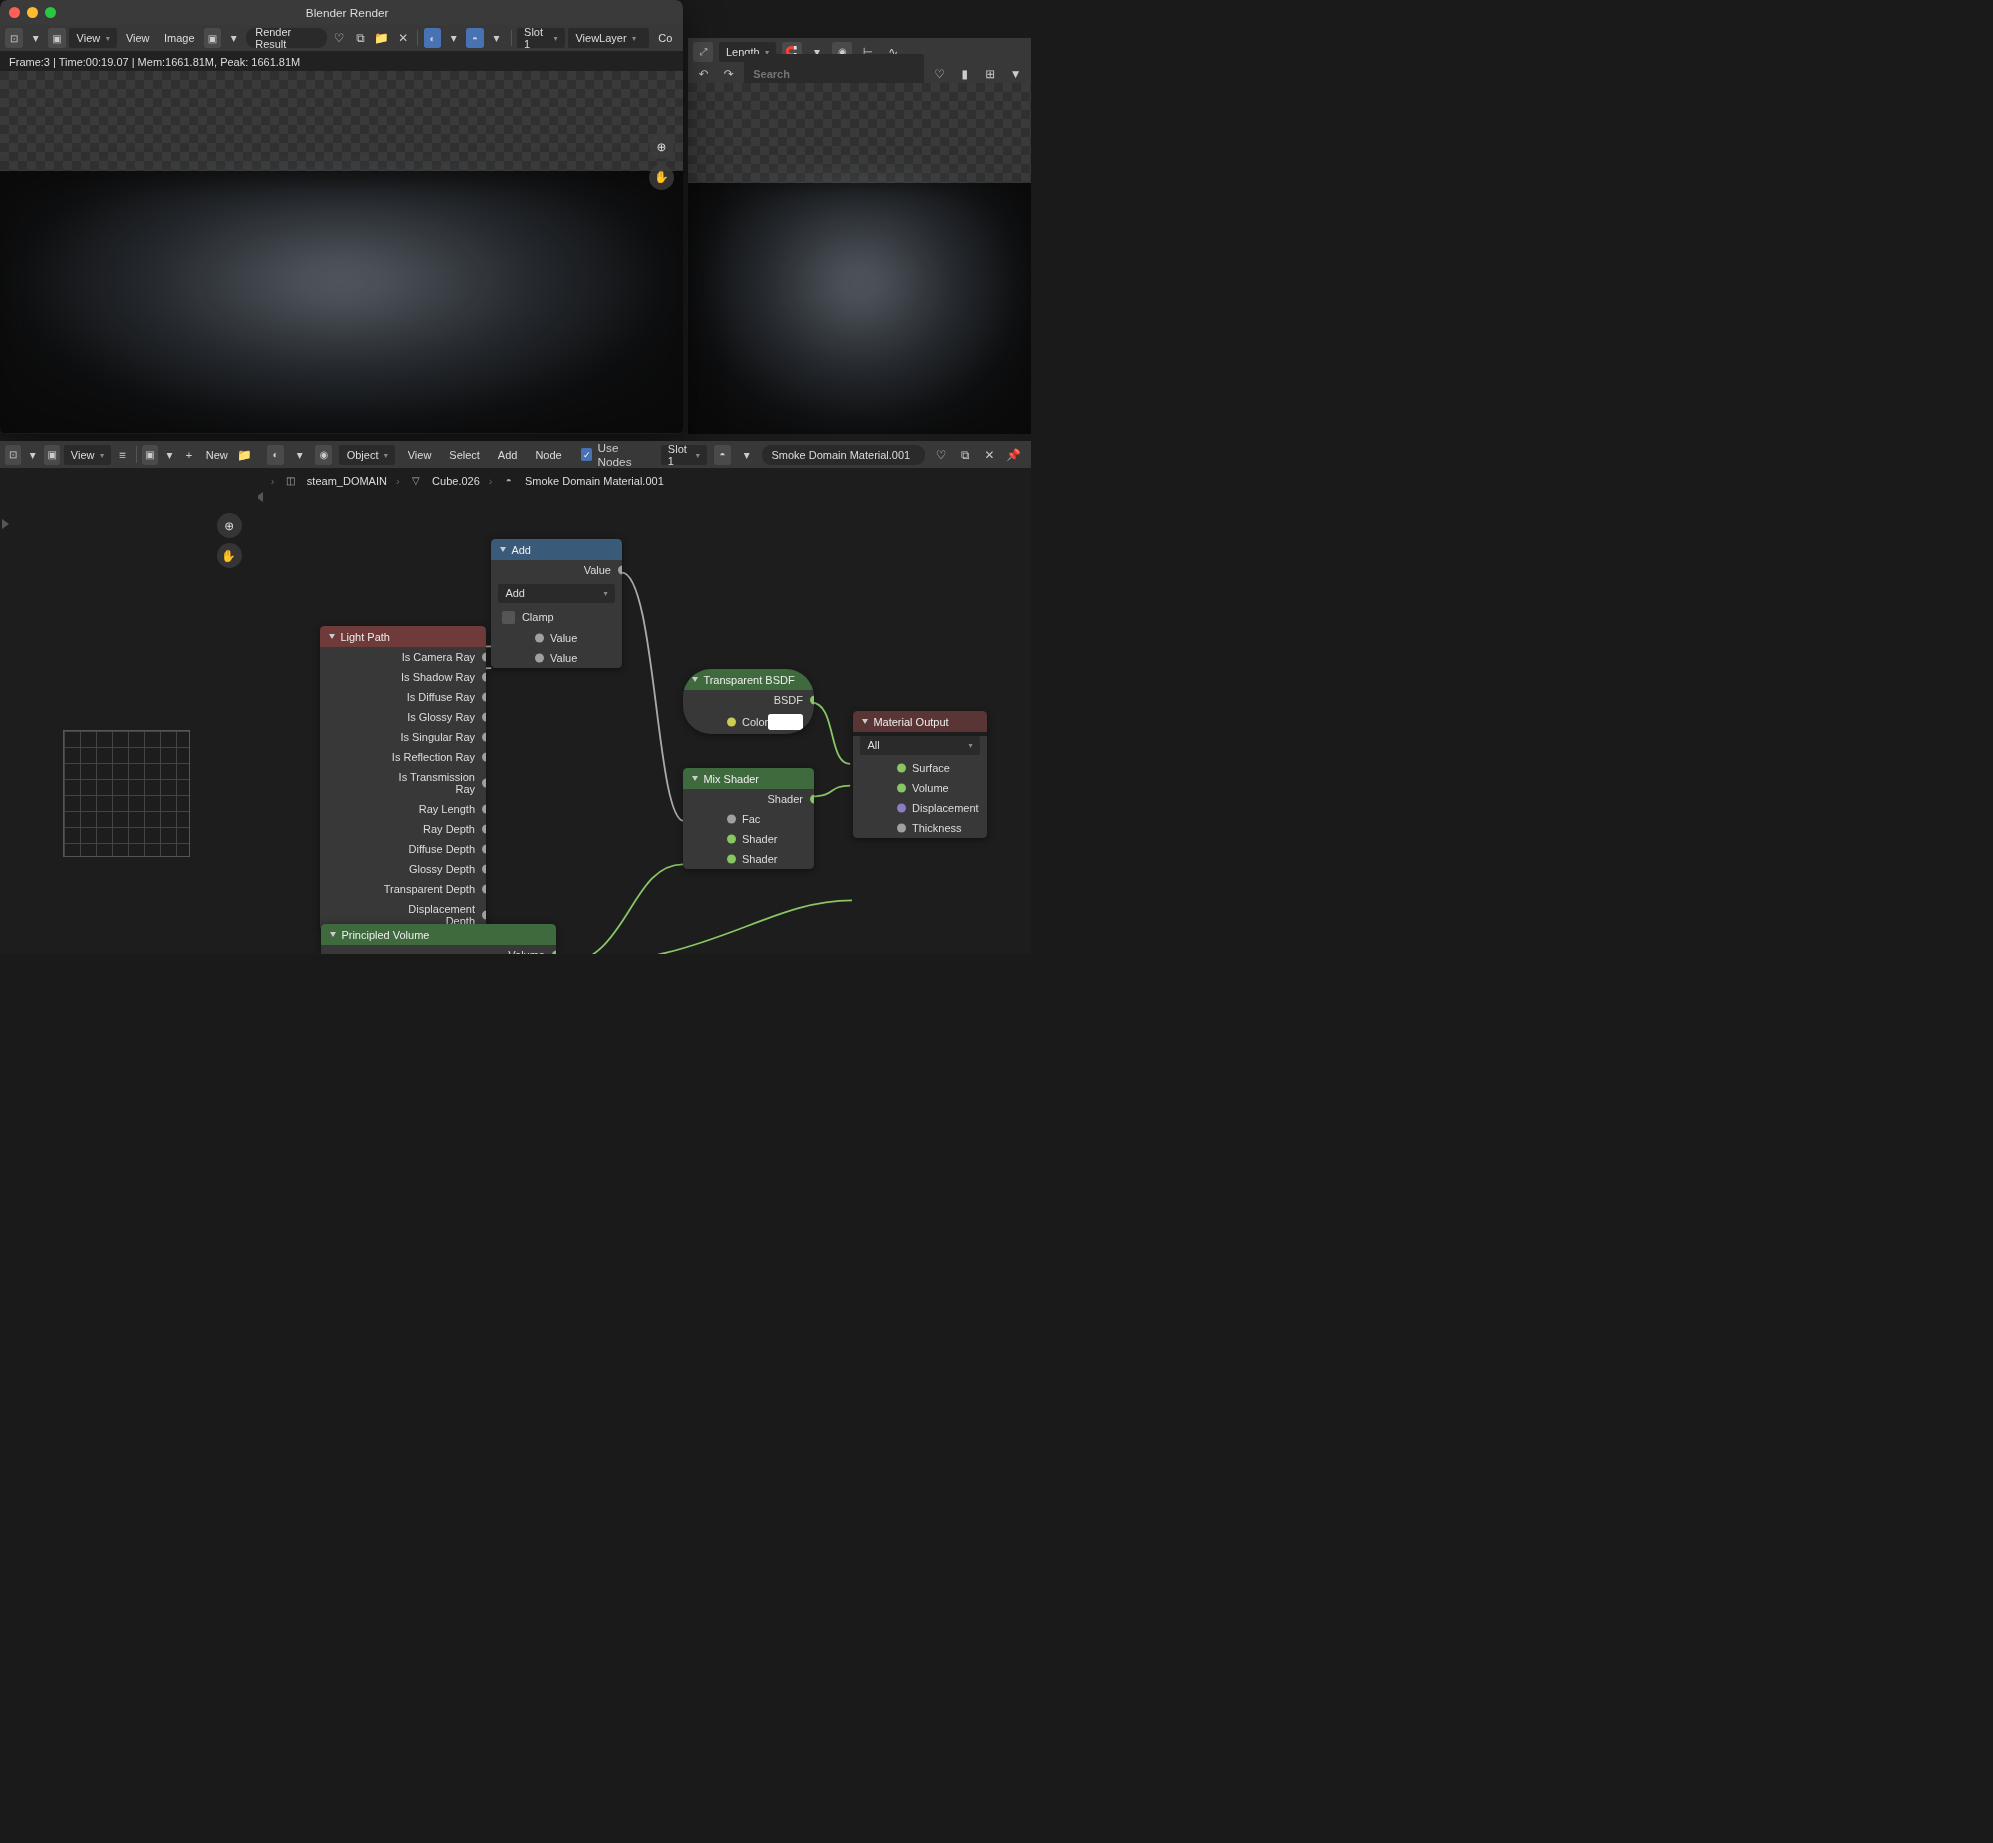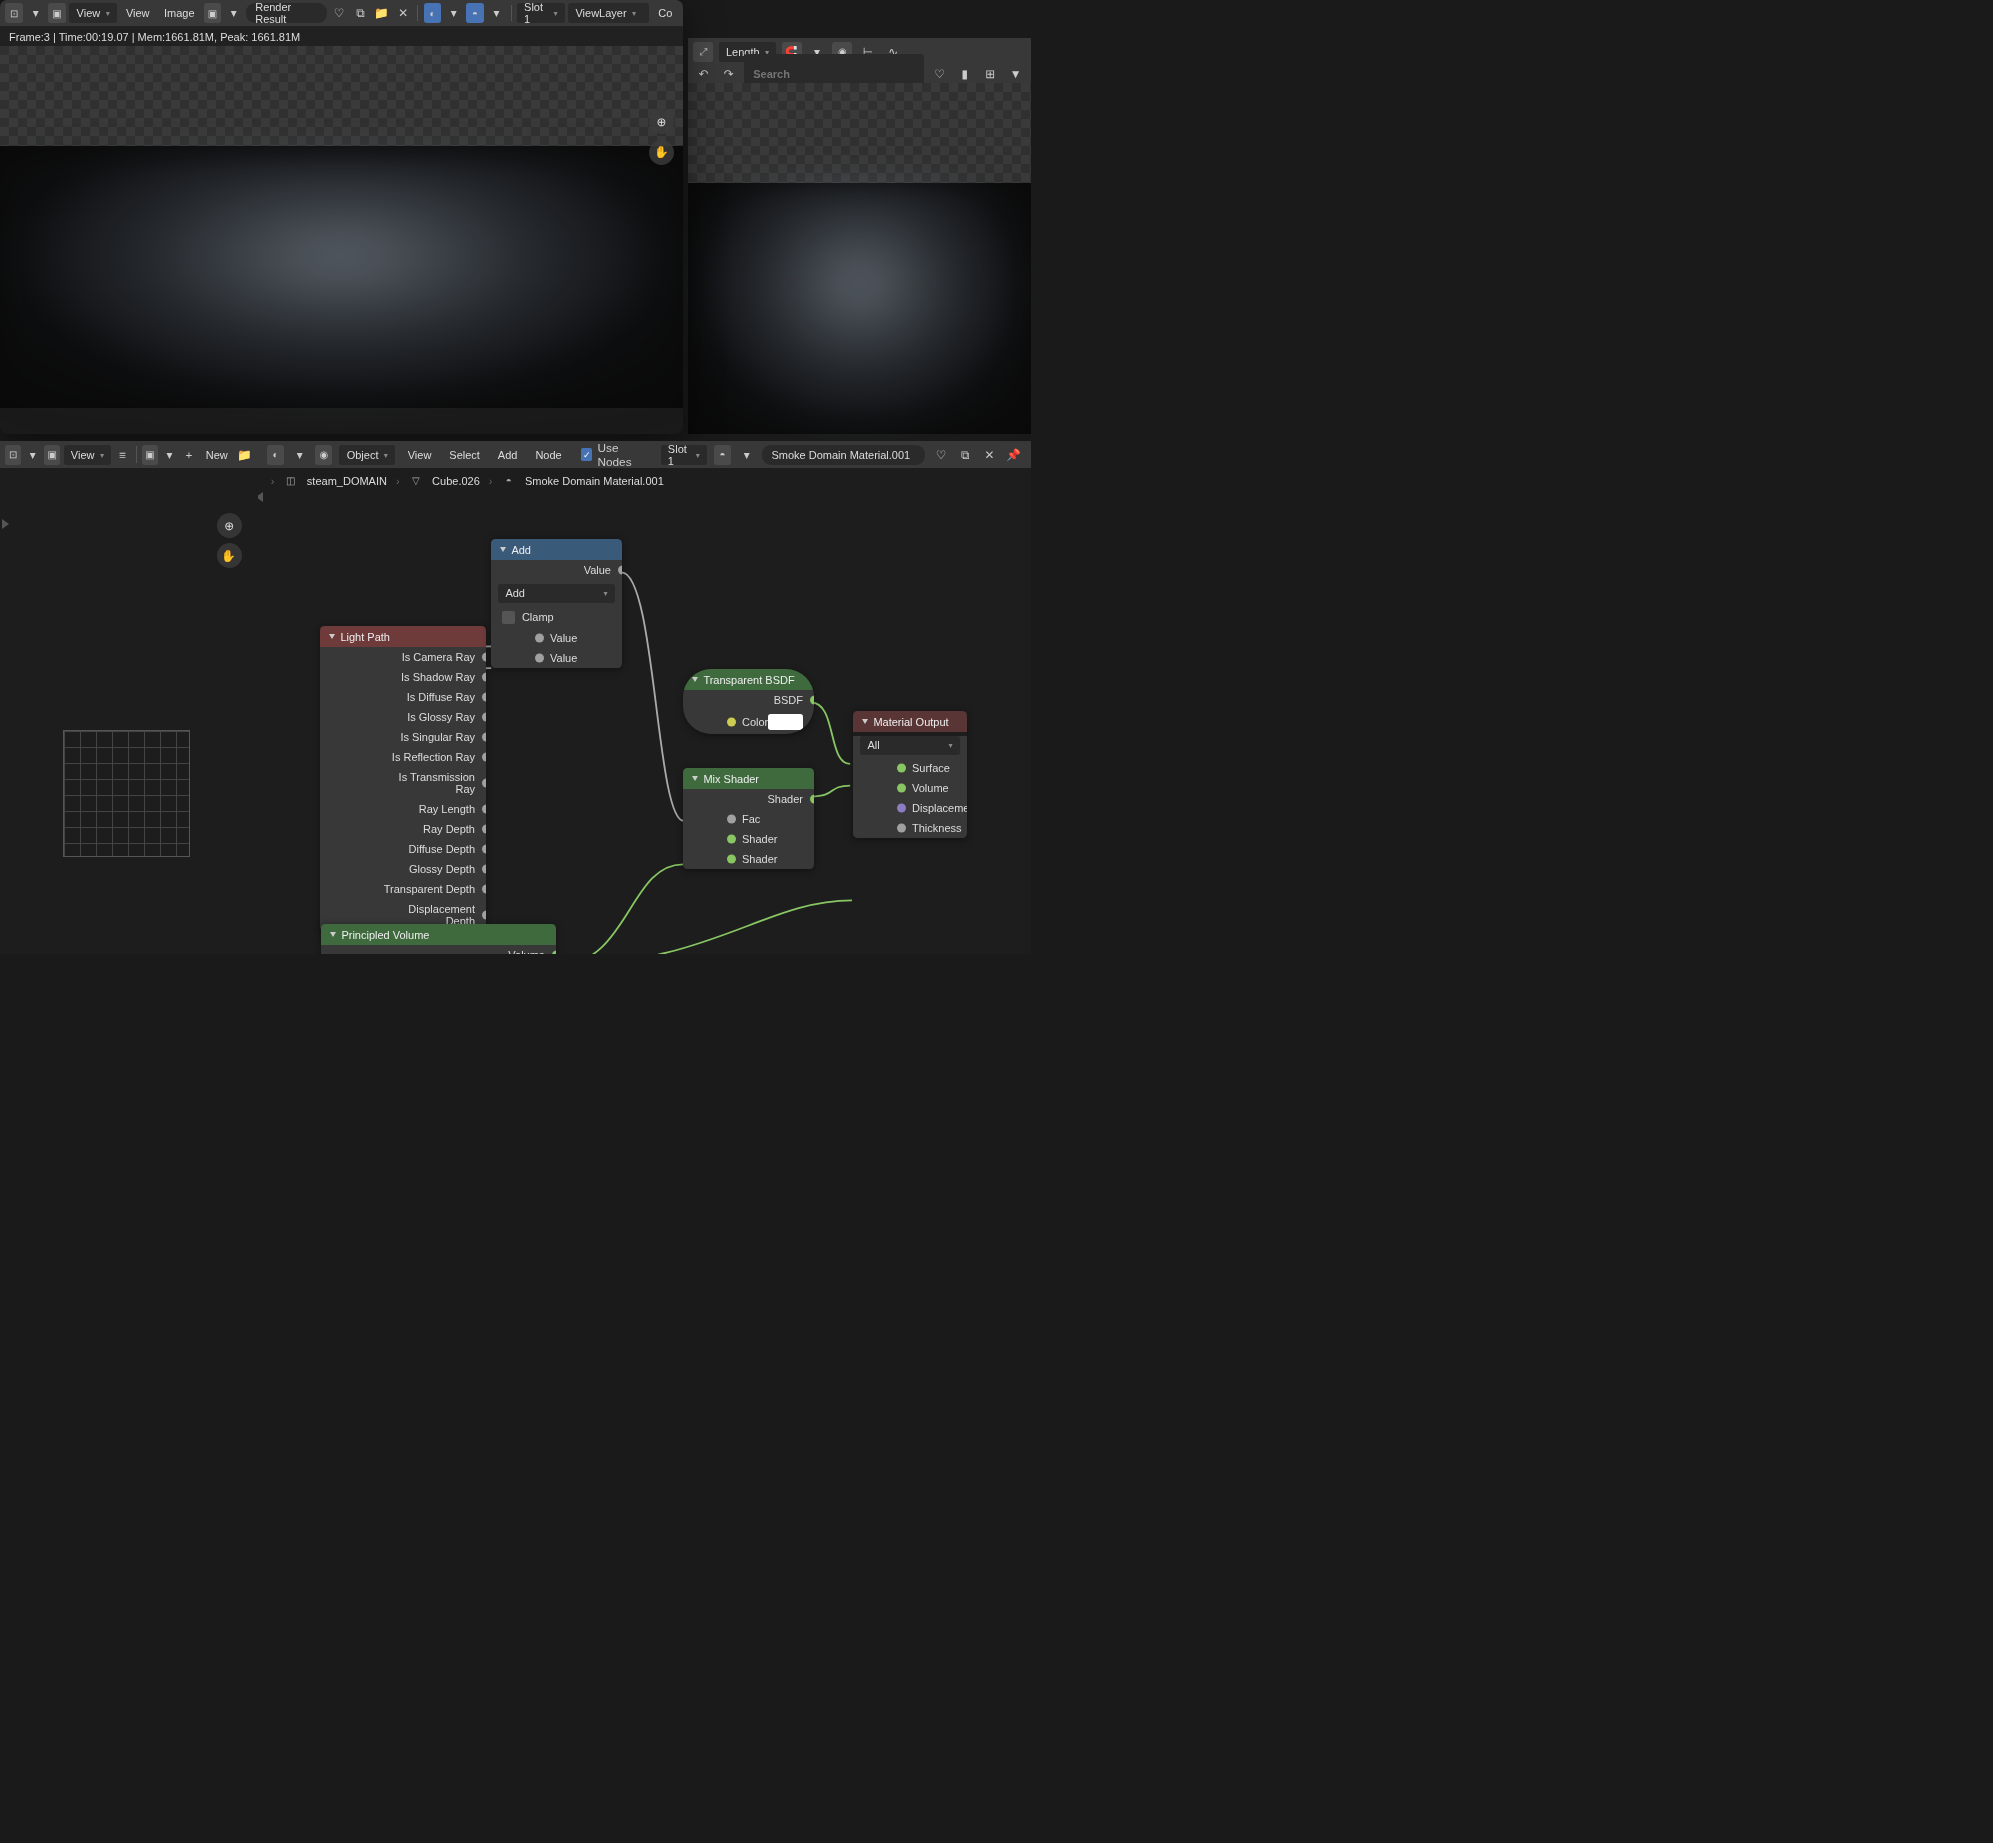--- a/index.html
+++ b/index.html
@@ -106,20 +106,28 @@
   <div class="btn-icon-flat">▮</div>
   <div class="btn-icon-flat">⊞</div>
   <div class="btn-icon-flat">▼</div>
 </div>
 <div class="bg-viewport" style="top:83px;height:351px;">
   <div class="bg-checker"></div>
   <div class="bg-cloud"></div>
 </div>
 
 <div class="render-window">
+  <div class="titlebar">
+    <div class="traffic-lights">
+      <div class="tl tl-red"></div>
+      <div class="tl tl-yellow"></div>
+      <div class="tl tl-green"></div>
+    </div>
+    <div class="titlebar-title">Blender Render</div>
+  </div>
   <div class="toolbar">
     <div class="btn-icon">⊡</div>
     <div class="btn-icon-flat">▾</div>
     <div class="btn-icon">▣</div>
     <div class="dropdown">
         <span>View</span>
         <span class="dropdown-arrow">▾</span>
       </div>
     <span class="menu-text">View</span>
     <span class="menu-text">Image</span>
@@ -361,21 +369,21 @@
             <span class="socket in-s sock-green"></span>
             <span>Shader</span>
           </div>
         <div class="node-row in">
             <span class="socket in-s sock-green"></span>
             <span>Shader</span>
           </div>
       </div>
     </div>
 
-    <div class="node" style="left:595px;top:270px;width:114px;">
+    <div class="node" style="left:595px;top:270px;width:134px;">
       <div class="node-header hdr-darkred">
           <span>Material Output</span>
         </div>
       <div class="node-body">
         <div class="node-select">
             <span>All</span>
             <span class="dropdown-arrow">▾</span>
           </div>
         <div class="node-row in">
             <span class="socket in-s sock-green"></span>

